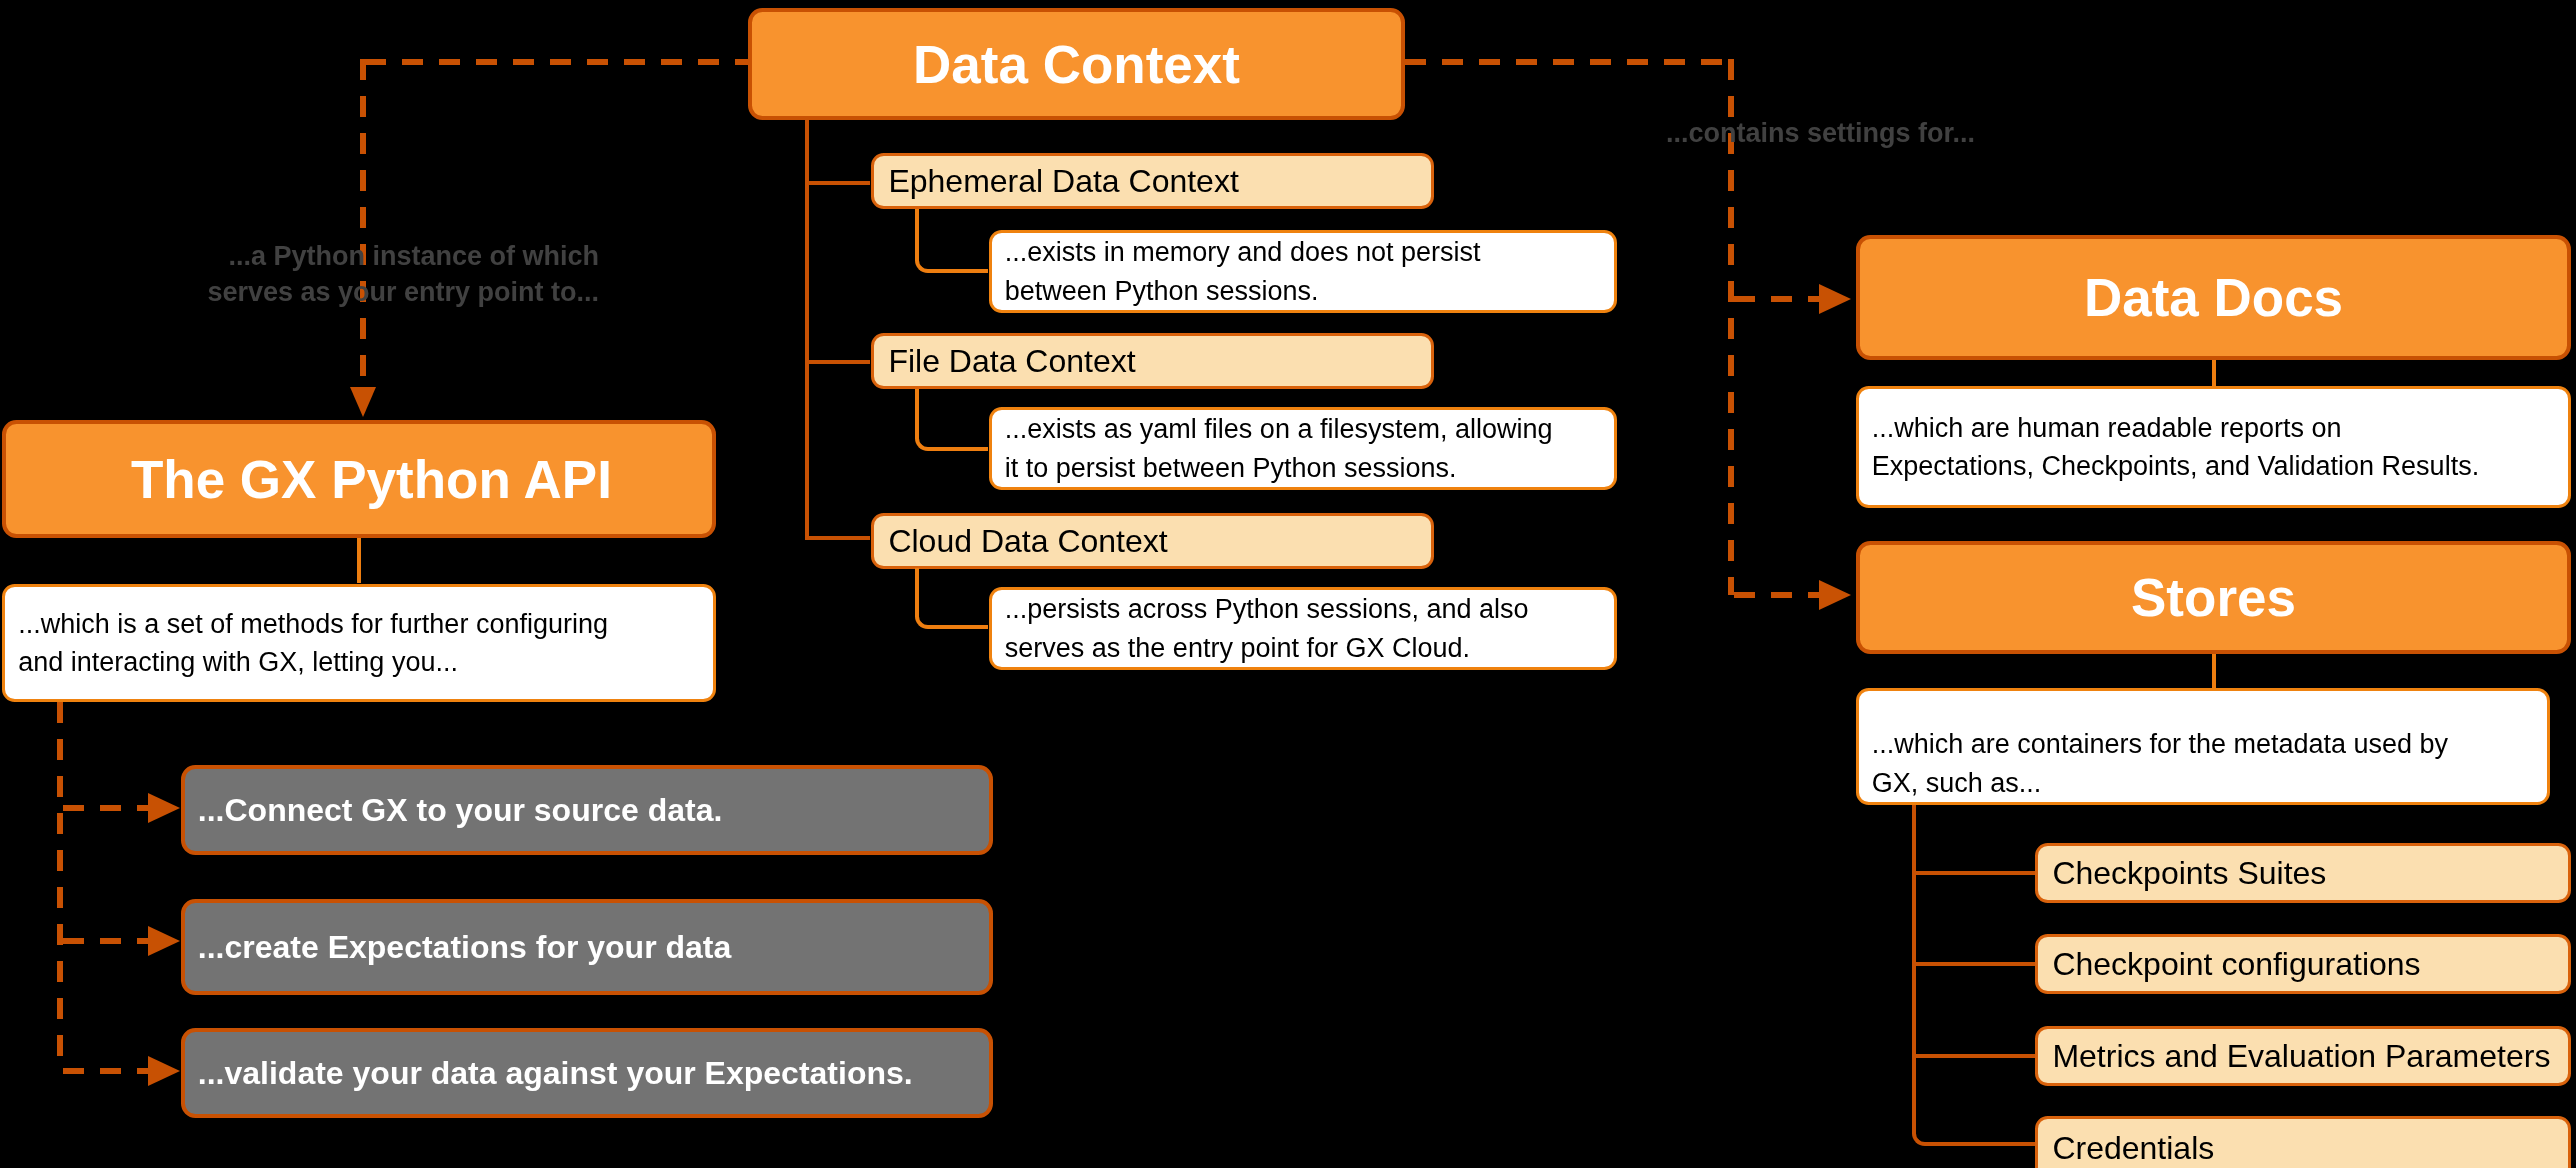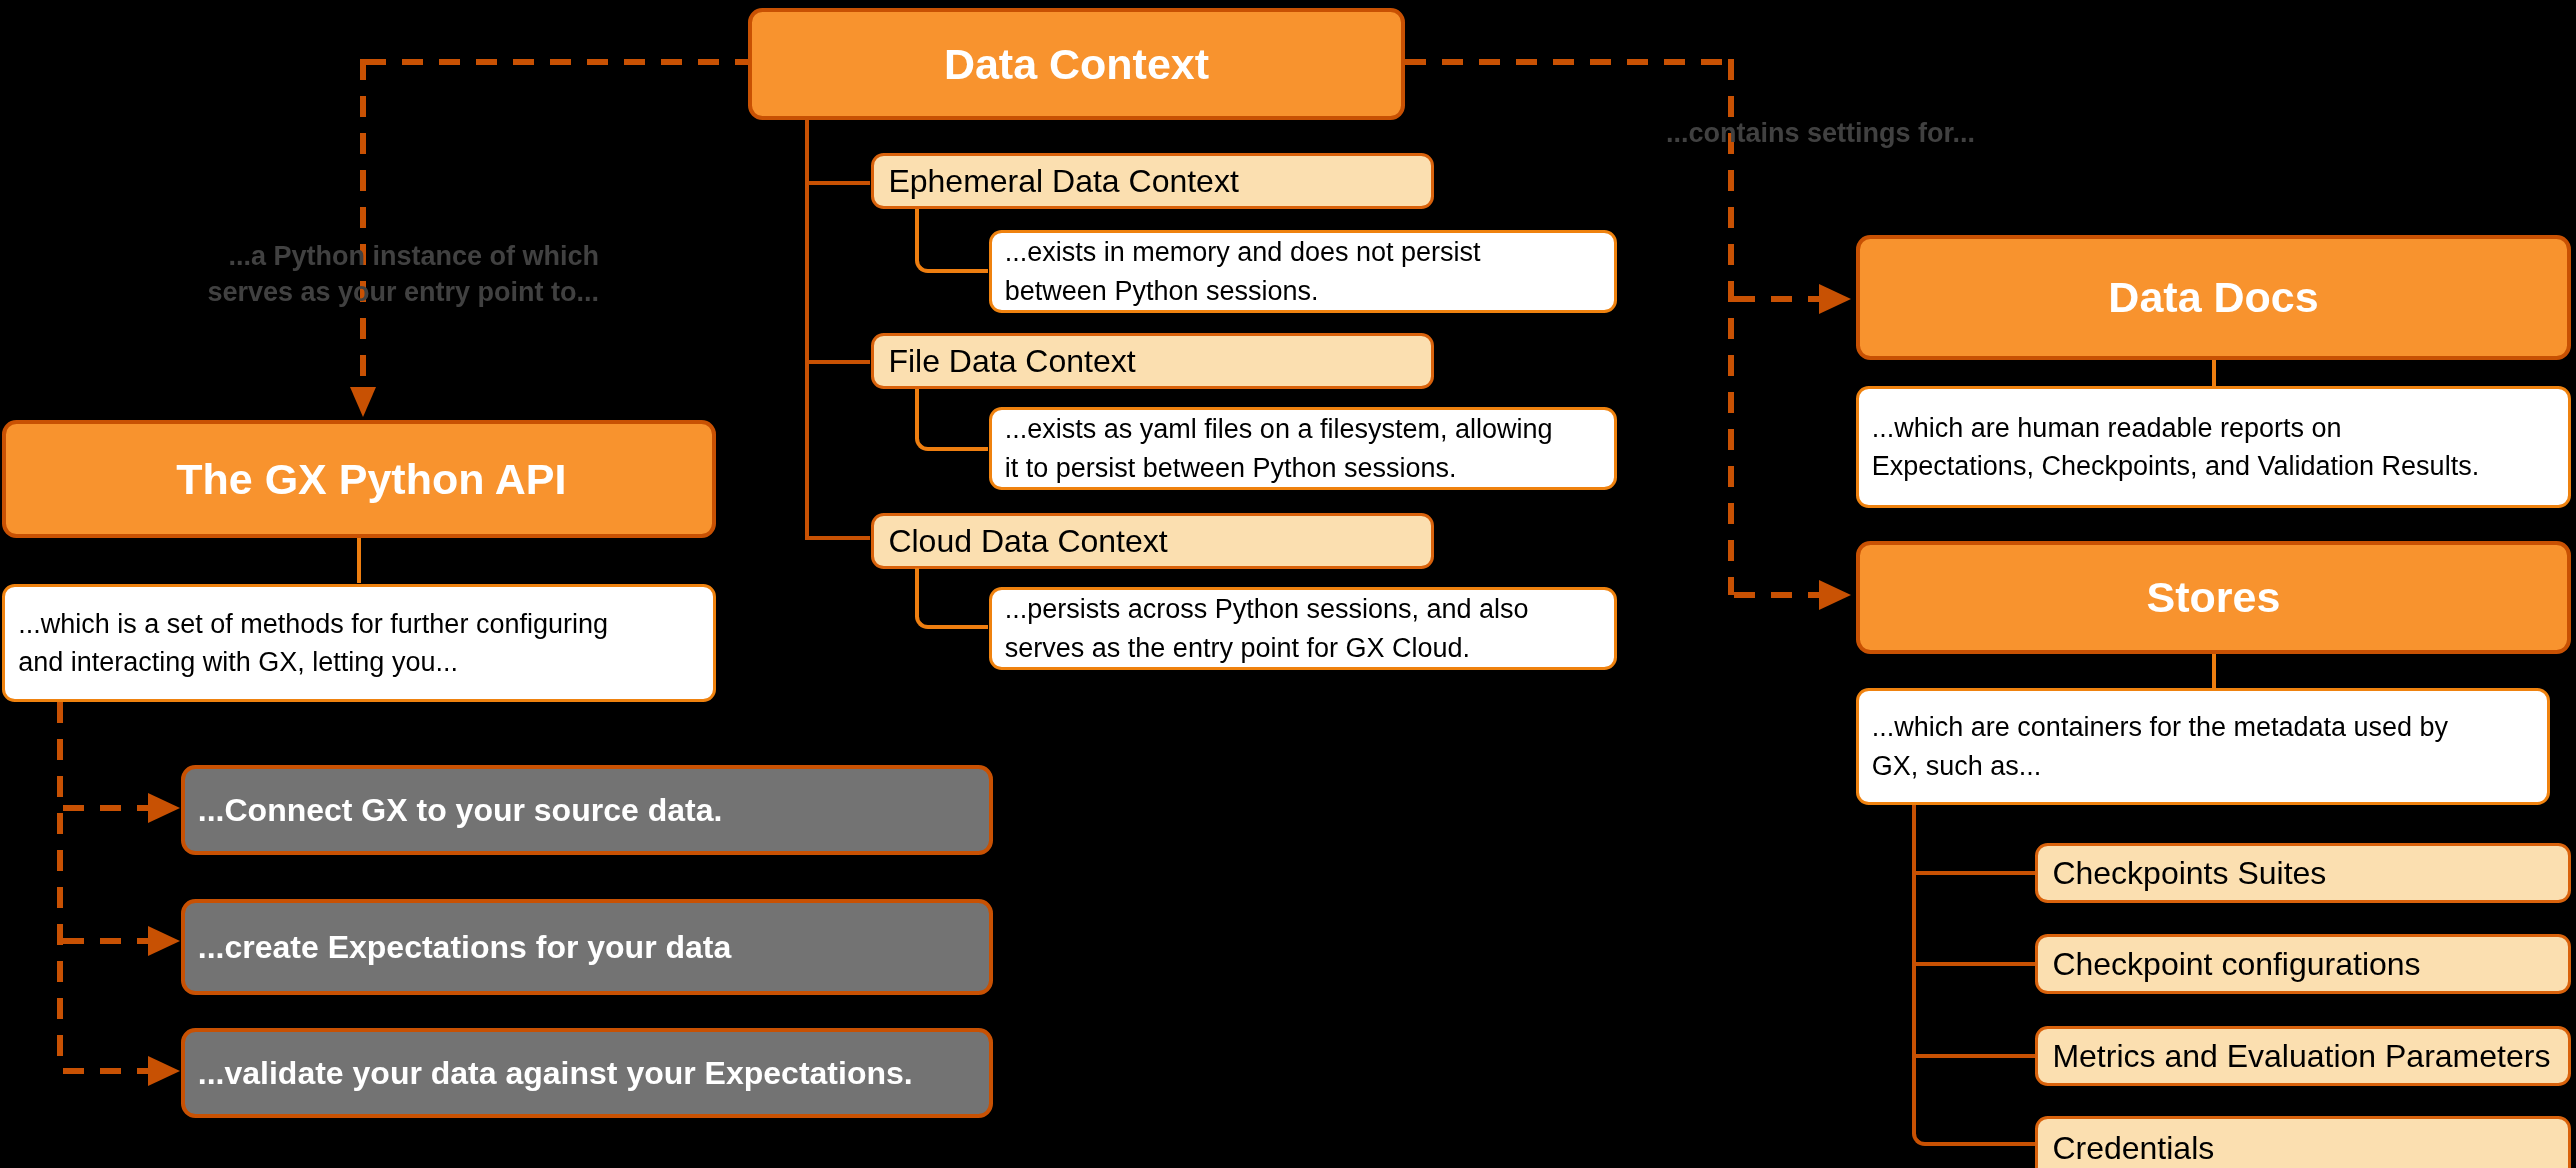--- a/index.html
+++ b/index.html
@@ -5,21 +5,21 @@
   html,body{margin:0;padding:0;background:#000;}
   #canvas{
     position:relative;width:2576px;height:1169px;background:#000;overflow:hidden;
     font-family:"Liberation Sans","DejaVu Sans",sans-serif;
   }
   .abs{position:absolute;box-sizing:border-box;}
   
   .node{
     background:#F8932E;border:4px solid #C85103;border-radius:14.4px;
     display:flex;align-items:center;justify-content:center;
-    color:#fff;font-weight:bold;font-size:43px;
+    color:#fff;font-weight:bold;font-size:53px;
   }
   .action{
     background:#737373;border:4px solid #C85103;border-radius:14.4px;
     display:flex;align-items:center;justify-content:flex-start;
     color:#fff;font-weight:bold;font-size:32px;padding-left:12.8px;white-space:pre;
   }
   .leaf{
     background:#FBDFB0;border:3.2px solid #D9620C;border-radius:12.8px;
     display:flex;align-items:center;justify-content:flex-start;
     color:#000;font-size:32px;padding-left:14.4px;white-space:pre;
@@ -141,21 +141,21 @@
   <div class="abs line-bright" style="left:2212px;top:360px;width:4px;height:25.5px;"></div>
   <div class="abs note" style="left:1856px;top:386px;width:715px;height:122px;">
     <span>...which are human readable reports on
 Expectations, Checkpoints, and Validation Results.</span>
   </div>
 
   <div class="abs node" style="left:1856px;top:541px;width:715px;height:113px;">
     <span>Stores</span>
   </div>
   <div class="abs line-bright" style="left:2212px;top:654px;width:4px;height:34px;"></div>
-  <div class="abs note" style="left:1856px;top:688px;width:694px;height:117px;">
+  <div class="abs note" style="left:1856px;top:688px;width:694px;height:117px;align-items:flex-end;">
     <span>...which are containers for the metadata used by
 GX, such as...</span>
   </div>
 
   <div class="abs line-dark" style="left:1912px;top:805px;width:4px;height:322px;"></div>
   <div class="abs elbow-dark" style="left:1912px;top:1127px;width:125px;height:19px;"></div>
   <div class="abs line-dark" style="left:1916px;top:871px;width:120px;height:4px;"></div>
   <div class="abs line-dark" style="left:1916px;top:962px;width:120px;height:4px;"></div>
   <div class="abs line-dark" style="left:1916px;top:1054px;width:120px;height:4px;"></div>
 

